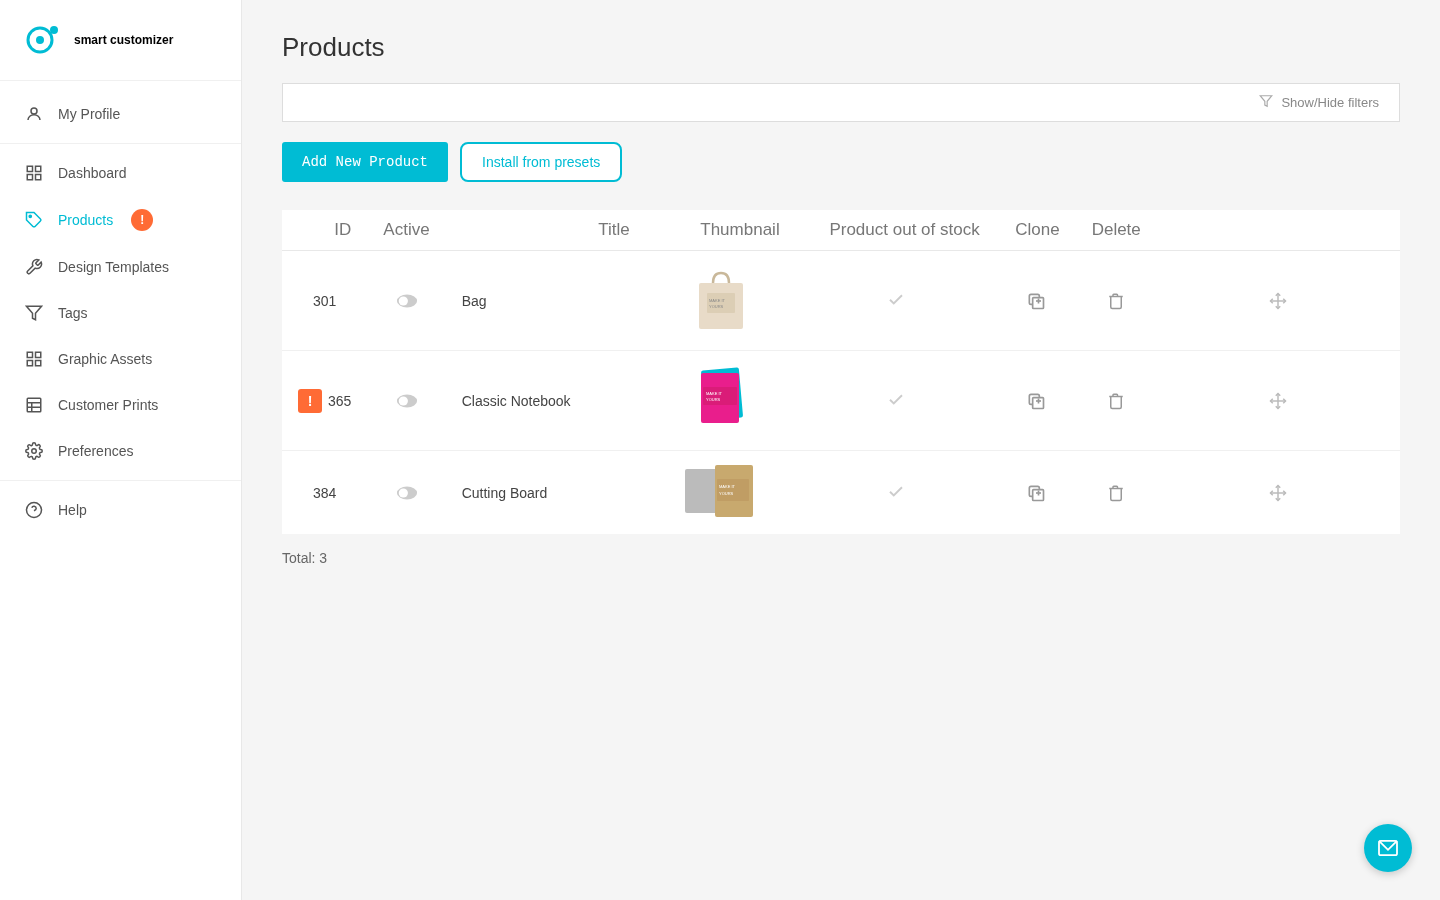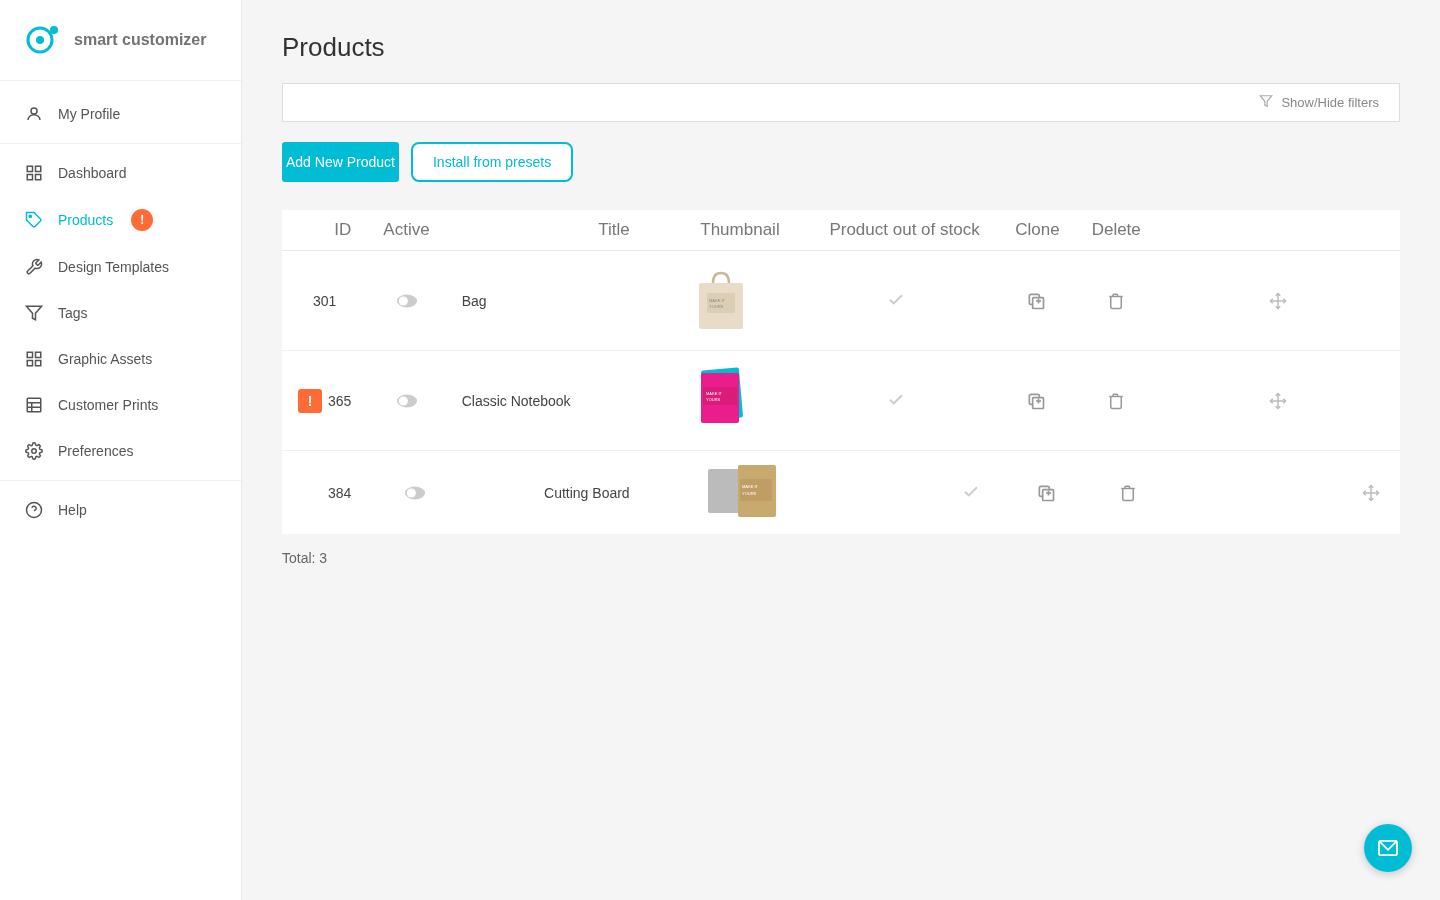--- a/index.html
+++ b/index.html
@@ -19,23 +19,23 @@
       display: flex;
       align-items: center;
       gap: 10px;
       border-bottom: 1px solid #f0f0f0;
     }
     .logo-icon {
       width: 40px;
       height: 40px;
     }
     .logo-text {
-      font-size: 16px;
+      font-size: 12px;
       font-weight: 600;
-      color: #737373;
+      color: #000000;
     }
     .nav-items {
       display: flex;
       flex-direction: column;
       padding: 10px 0;
       flex: 1;
     }
     .nav-item {
       display: flex;
       align-items: center;
@@ -109,25 +109,26 @@
     
     .action-buttons {
       display: flex;
       gap: 12px;
       margin-bottom: 28px;
     }
     .btn-primary {
       background: #00bcd4;
       color: white;
       border: none;
-      padding: 10px 4px;
+      padding: 10px 20px;
       font-size: 14px;
       font-weight: 500;
       cursor: pointer;
       border-radius: 3px;
+      font-family: Liberation Mono, monospace;
     }
     .btn-outline {
       background: white;
       color: #00bcd4;
       border: 2px solid #00bcd4;
       padding: 10px 20px;
       font-size: 14px;
       font-weight: 500;
       cursor: pointer;
       border-radius: 8px;
@@ -149,21 +150,20 @@
     }
     .products-table td {
       padding: 14px 16px;
       border-bottom: 1px solid #f0f0f0;
       vertical-align: middle;
       font-size: 14px;
       color: #444;
     }
     .products-table tr:last-child td {
       border-bottom: none;
-      text-align: right;
     }
     .th-id { width: 60px; text-align: center; }
     .th-active { width: 70px; text-align: center; }
     .th-title { width: 200px; }
     .th-thumbnail { width: 150px; text-align: center; }
     .th-stock { width: 200px; text-align: center; }
     .th-clone { width: 80px; text-align: center; }
     .th-delete { width: 80px; text-align: center; }
 
     .td-id { text-align: center; color: #555; }

